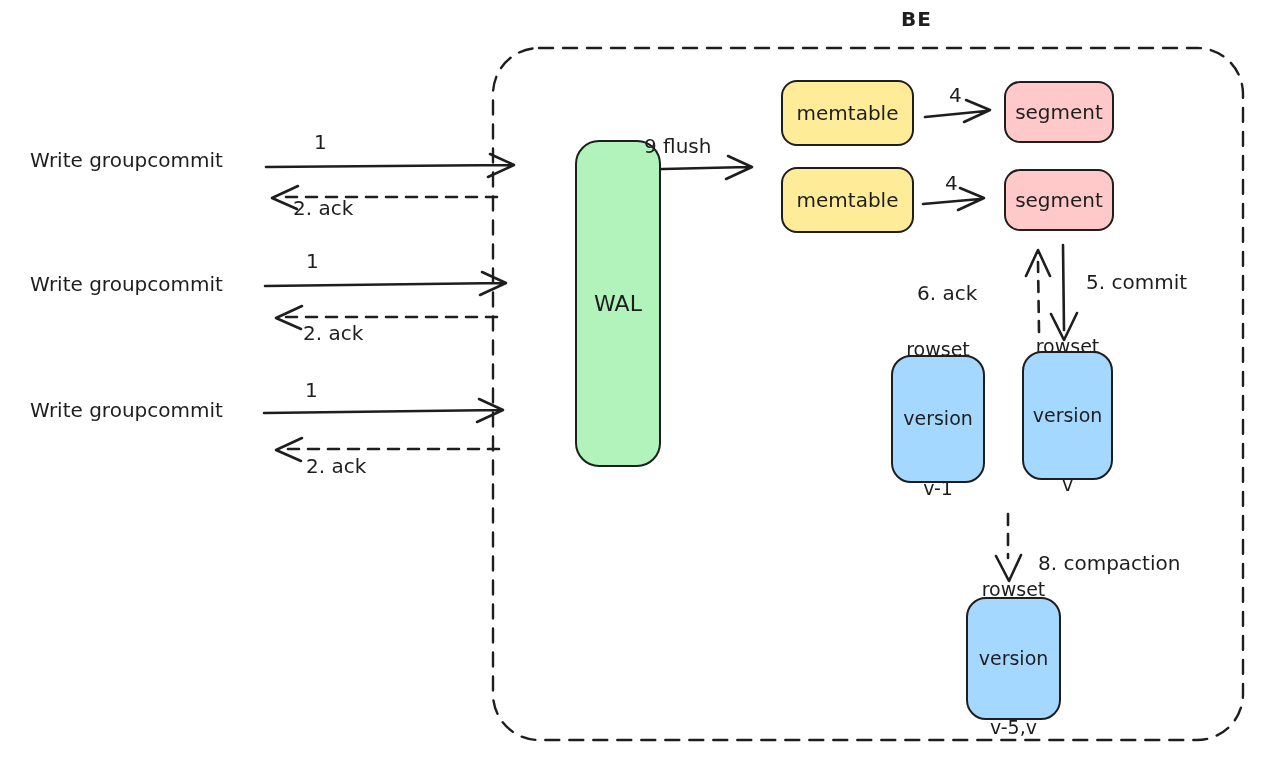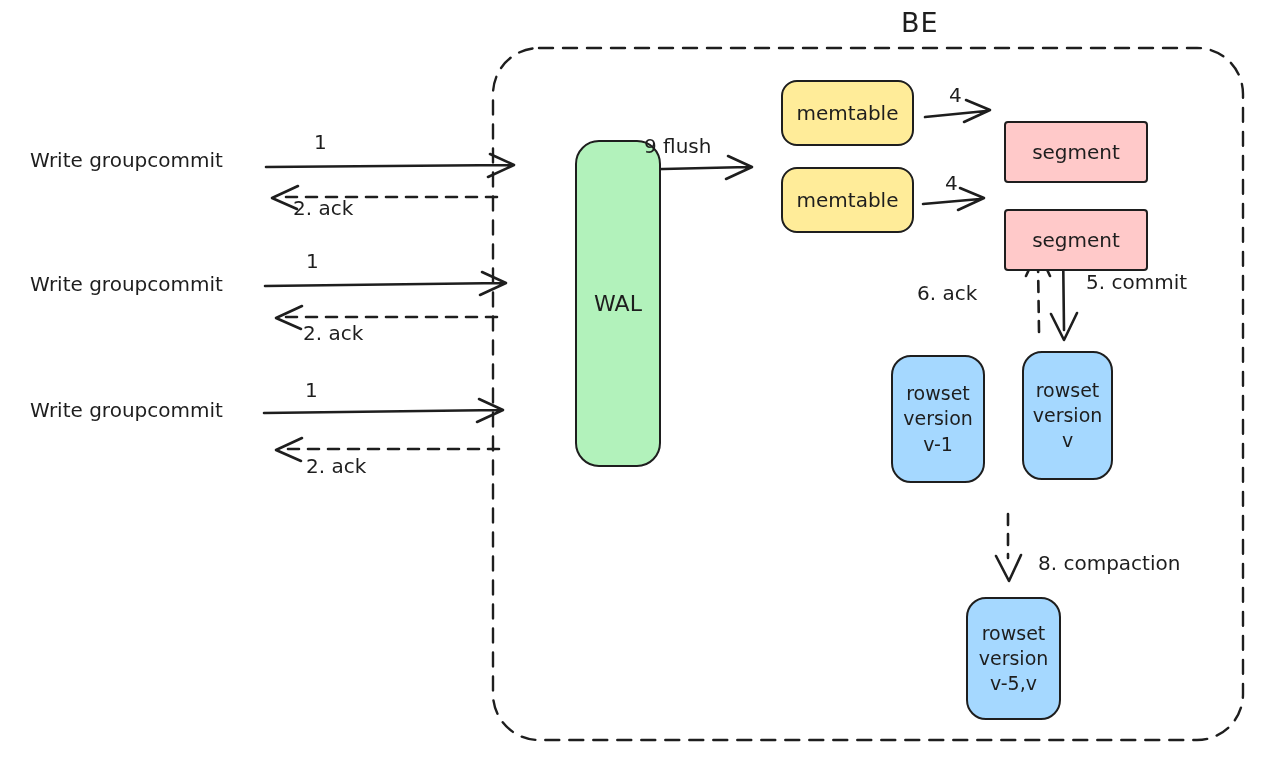--- a/index.html
+++ b/index.html
@@ -24,23 +24,23 @@
     height: 757px;
   }
   .lbl {
     position: absolute;
     font-size: 20px;
     line-height: 1.1;
     white-space: nowrap;
     color: var(--stroke, #1e1e1e);
   }
   .be-lbl {
-    font-size: 27px;
+    font-size: 20px;
     letter-spacing: 1px;
-    font-weight: 400;
+    font-weight: 700;
   }
   .node {
     position: absolute;
     box-sizing: border-box;
     border: 2.6px solid var(--stroke, #1e1e1e);
     display: flex;
     align-items: center;
     justify-content: center;
     text-align: right;
     font-size: 20px;
@@ -53,33 +53,33 @@
     margin-left: 42px;
   }
   .memtable-node {
     left: 781px; width: 133px; height: 66px;
     border-radius: 16px;
     background: var(--memtable-fill, #ffec99);
   }
   .memtable-1 { top: 80px; }
   .memtable-2 { top: 167px; }
   .segment-node {
-    left: 1004px; width: 144px; height: 62px;
-    border-radius: 4px;
+    left: 1004px; width: 110px; height: 62px;
+    border-radius: 16px;
     background: var(--segment-fill, #ffc9c9);
-    margin-top: 40px;
   }
   .segment-1 { top: 81px; }
   .segment-2 { top: 169px; }
   .rowset-node {
     border-radius: 20px;
     background: var(--rowset-fill, #a5d8ff);
     flex-direction: column;
     font-size: 19px;
     line-height: 1.32;
+    gap: 44px;
   }
   .rowset-1 { left: 891px; top: 355px; width: 94px; height: 128px; }
   .rowset-2 { left: 1022px; top: 351px; width: 91px; height: 129px; }
   .rowset-3 { left: 966px; top: 597px; width: 95px; height: 123px; }
   .stroke {
     fill: none;
     stroke: var(--stroke, #1e1e1e);
     stroke-width: 2.6;
     stroke-linecap: round;
     stroke-linejoin: round;

